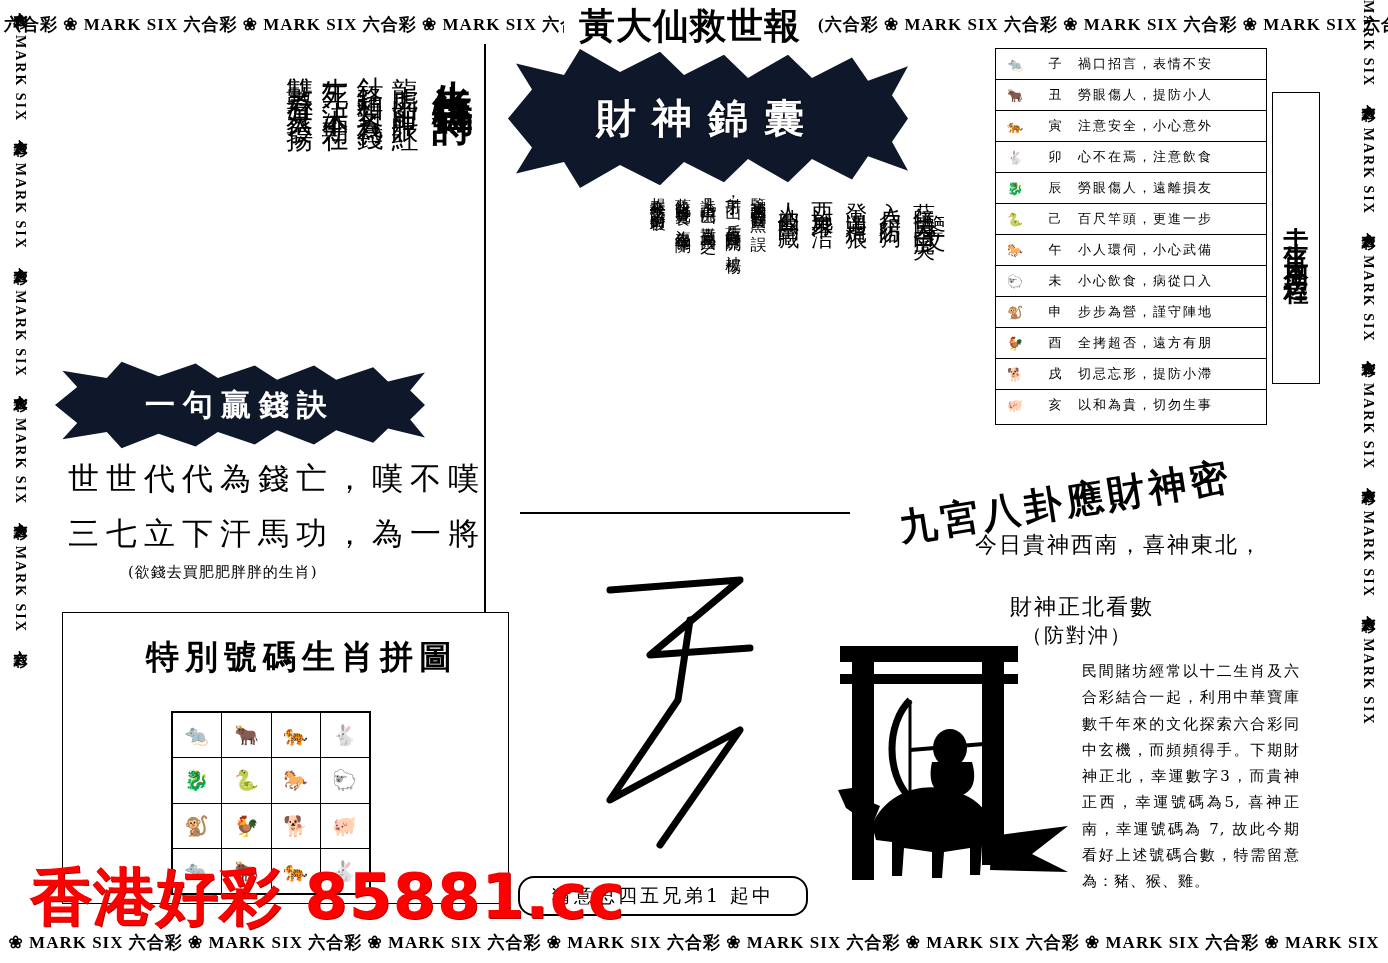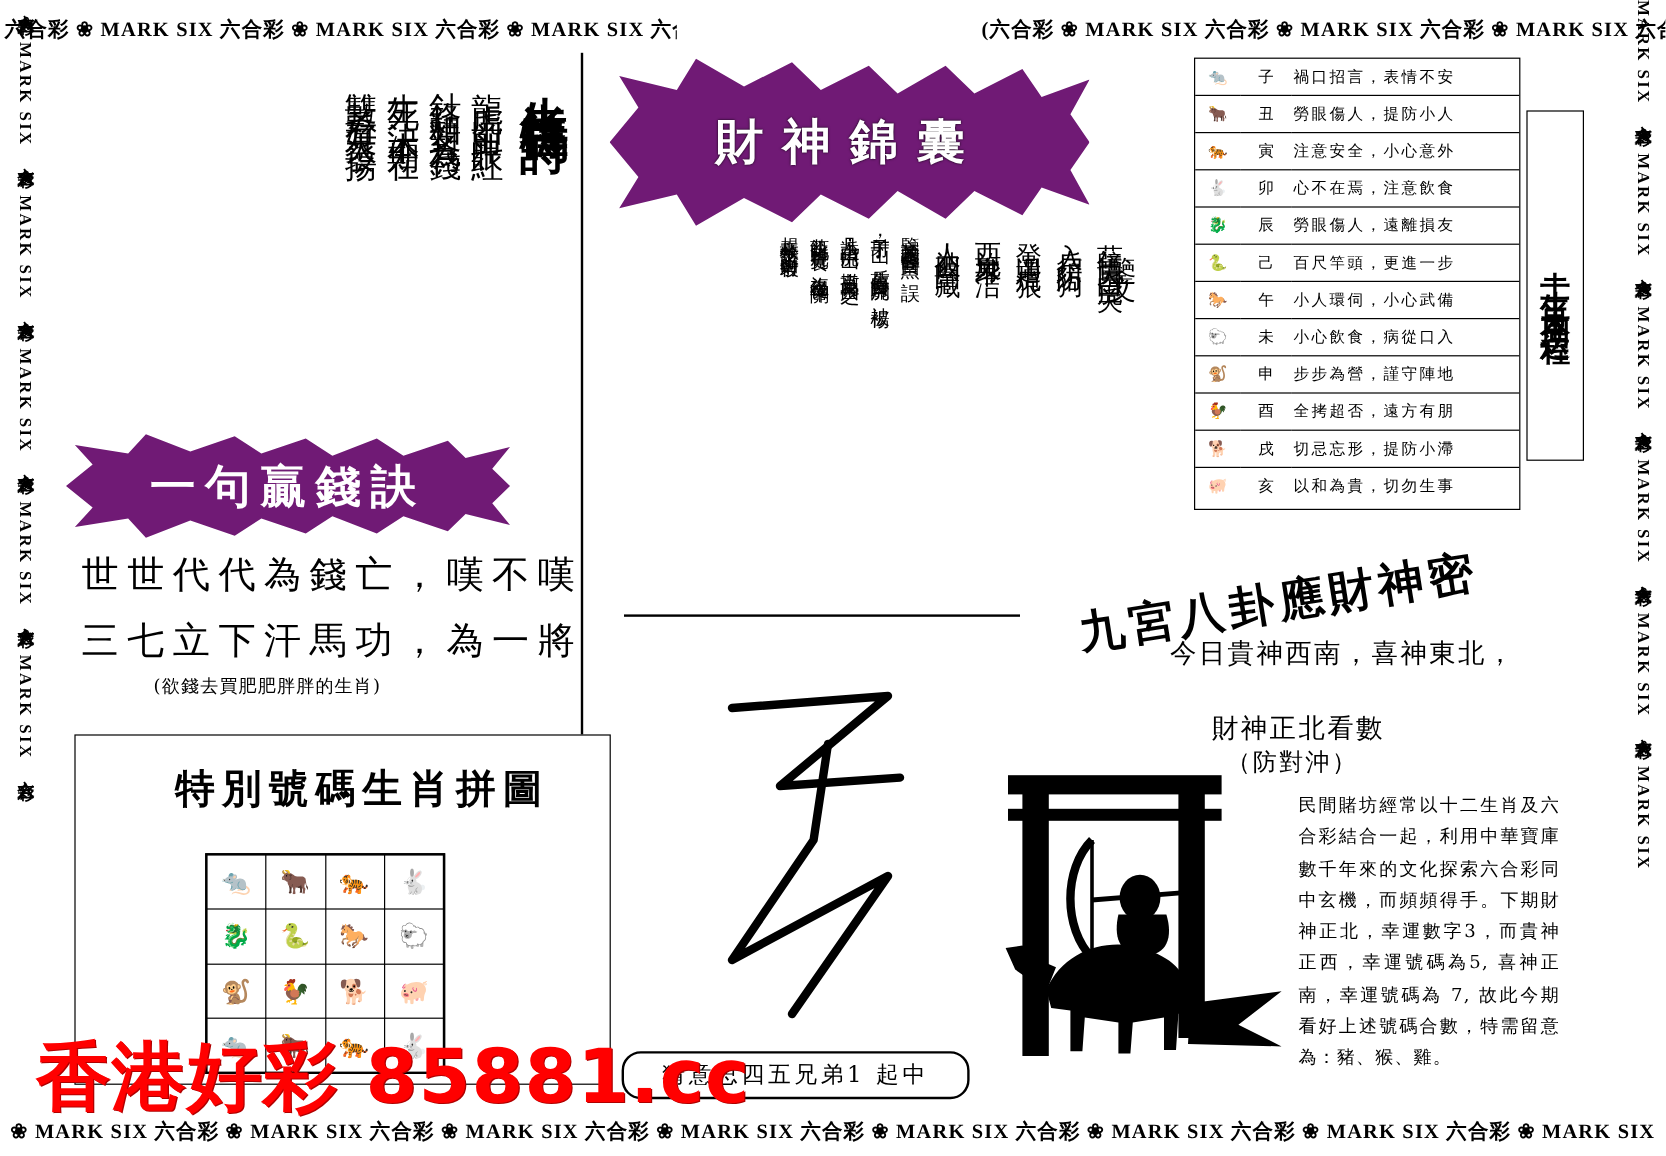--- a/index.html
+++ b/index.html
@@ -94,21 +94,21 @@
     font-family: "DejaVu Serif", serif;
     font-size: 27px;
     letter-spacing: 8px;
     line-height: 1.15;
     padding-top: 8px;
   }
 
   
   .burst {
     position: absolute;
-    background: #701a75;
+    background: #0f172a;
     color: #fff;
     display: flex;
     align-items: center;
     justify-content: center;
     -webkit-clip-path: polygon(
       0% 50%, 6% 30%, 2% 12%, 14% 20%, 18% 2%, 28% 18%, 38% 4%,
       44% 20%, 54% 6%, 60% 22%, 70% 6%, 76% 22%, 86% 8%, 90% 24%,
       100% 14%, 96% 34%, 100% 50%, 96% 66%, 100% 86%, 90% 76%,
       86% 92%, 76% 78%, 70% 94%, 60% 78%, 54% 94%, 44% 80%,
       38% 96%, 28% 82%, 18% 98%, 14% 80%, 2% 88%, 6% 70%);
@@ -130,21 +130,21 @@
     letter-spacing: 16px;
     color: #fff;
     text-shadow: 0 0 2px #000;
   }
   #burst-yingqian {
     left: 55px; top: 360px;
     width: 370px; height: 90px;
   }
   #burst-yingqian .burst-label {
     font-family: "DejaVu Serif", serif;
-    font-size: 38px;
+    font-size: 30px;
     font-weight: bold;
     letter-spacing: 8px;
     color: #fff;
   }
 
   
   #article-block {
     position: absolute;
     left: 600px; top: 185px;
     width: 340px; height: 250px;
@@ -383,20 +383,21 @@
   }
 </style>
 </head>
 <body>
 
 <div id="page">
 
   <div class="ticker ticker-top" style="left:0; width:560px; text-align:left; padding-left:4px;">六合彩 ❀ MARK SIX 六合彩 ❀ MARK SIX 六合彩 ❀ MARK SIX 六合彩 ❀ MARK S</div>
   <div class="ticker ticker-top" style="left:818px; width:570px; text-align:left;">(六合彩 ❀ MARK SIX 六合彩 ❀ MARK SIX 六合彩 ❀ MARK SIX 六合彩 ❀ MARK SIX</div>
 
+  <div class="main-title">黃大仙救世報</div>
 
   <div class="ticker ticker-left">
     <div class="vstrip-inner">六合彩 ❀ MARK SIX 六合彩 ❀ MARK SIX 六合彩 ❀ MARK SIX 六合彩 ❀ MARK SIX 六合彩 ❀ MARK SIX 六合彩</div>
   </div>
 
   <div class="ticker ticker-right">
     <div class="vstrip-inner">MARK SIX 六合彩 ❀ MARK SIX 六合彩 ❀ MARK SIX 六合彩 ❀ MARK SIX 六合彩 ❀ MARK SIX 六合彩 ❀ MARK SIX</div>
   </div>
 
   <div class="ticker ticker-bottom" style="text-align:center;">❀ MARK SIX 六合彩 ❀ MARK SIX 六合彩 ❀ MARK SIX 六合彩 ❀ MARK SIX 六合彩 ❀ MARK SIX 六合彩 ❀ MARK SIX 六合彩 ❀ MARK SIX 六合彩 ❀ MARK SIX</div>

